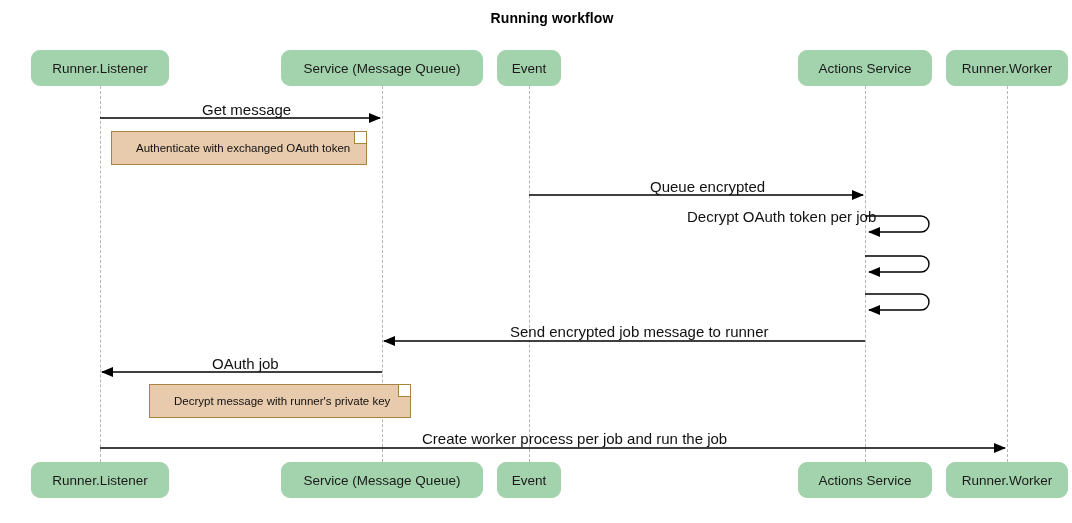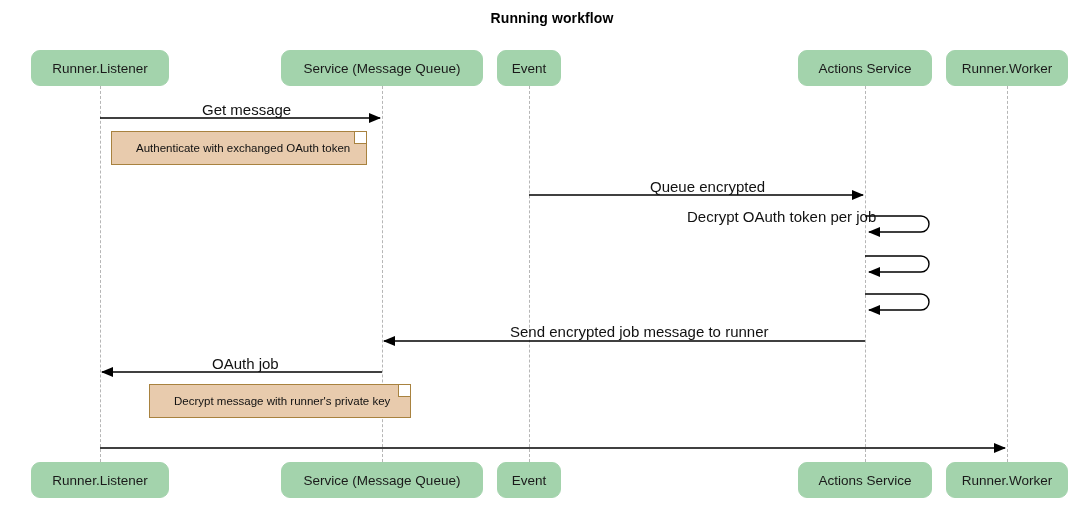--- a/index.html
+++ b/index.html
@@ -159,20 +159,21 @@
     <line x1="366" y1="372" x2="86" y2="372" stroke="#000" stroke-width="1.4" marker-end="url(#arrowL)"></line>
 
     <line x1="84" y1="448" x2="989" y2="448" stroke="#000" stroke-width="1.4" marker-end="url(#arrowR)"></line>
   </svg>
 
   <div class="msg-label" style="left:186px; top:103px;">Get message</div>
   <div class="msg-label" style="left:634px; top:180px;">Queue encrypted</div>
   <div class="msg-label" style="left:671px; top:210px;">Decrypt OAuth token per job</div>
   <div class="msg-label" style="left:494px; top:325px;">Send encrypted job message to runner</div>
   <div class="msg-label" style="left:196px; top:357px;">OAuth job</div>
+  <div class="msg-label" style="left:406px; top:432px;">Create worker process per job and run the job</div>
 
   <div class="note" style="left:95px; top:131px; width:256px; height:34px;">
     <span>Authenticate with exchanged OAuth token</span>
     <span class="note-fold"></span>
   </div>
 
   <div class="note" style="left:95px; top:384px; width:262px; height:34px;margin-left:38px;">
     <span>Decrypt message with runner's private key</span>
     <span class="note-fold"></span>
   </div>

